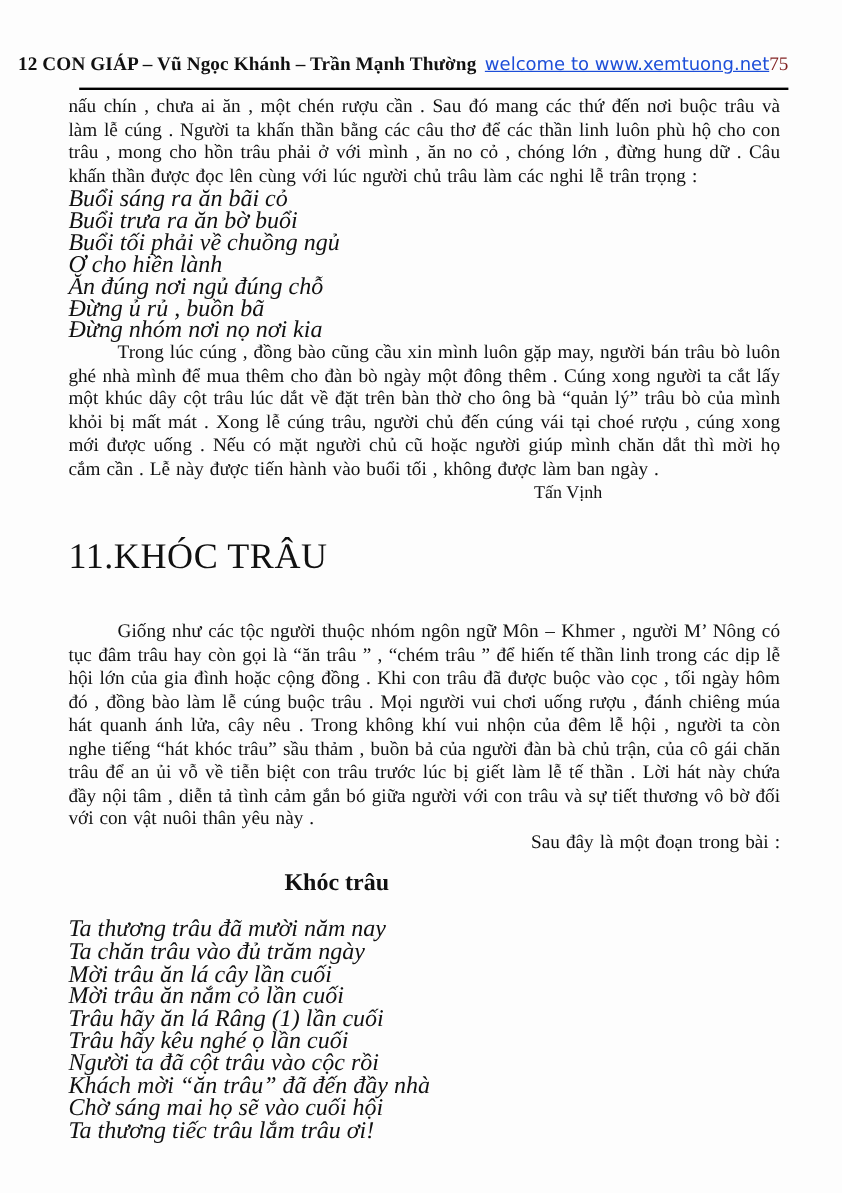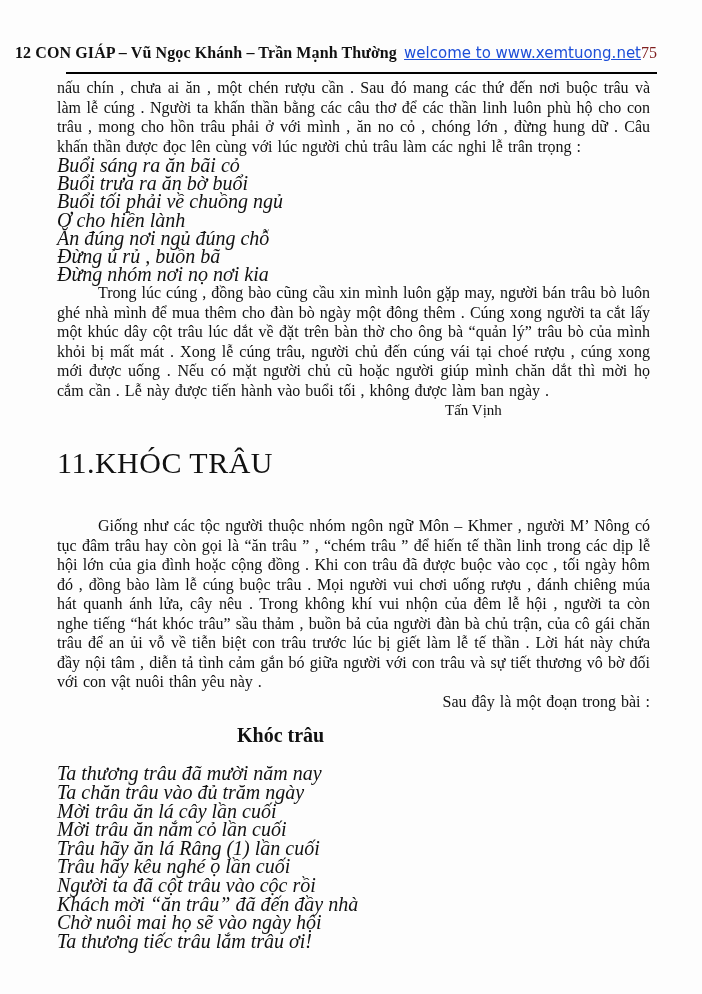--- a/index.html
+++ b/index.html
@@ -130,17 +130,17 @@
 
   <div class="poem poem2">
       <div class="poem-line">Ta thương trâu đã mười năm nay</div>
       <div class="poem-line">Ta chăn trâu vào đủ trăm ngày</div>
       <div class="poem-line">Mời trâu ăn lá cây lần cuối</div>
       <div class="poem-line">Mời trâu ăn nắm cỏ lần cuối</div>
       <div class="poem-line">Trâu hãy ăn lá Râng (1) lần cuối</div>
       <div class="poem-line">Trâu hãy kêu nghé ọ lần cuối</div>
       <div class="poem-line">Người ta đã cột trâu vào cộc rồi</div>
       <div class="poem-line">Khách mời “ăn trâu” đã đến đầy nhà</div>
-      <div class="poem-line">Chờ nuôi mai họ sẽ vào ngày hội</div>
+      <div class="poem-line">Chờ sáng mai họ sẽ vào cuối hội</div>
       <div class="poem-line">Ta thương tiếc trâu lắm trâu ơi!</div>
     </div>
 
 </div>
 
 </body></html>

